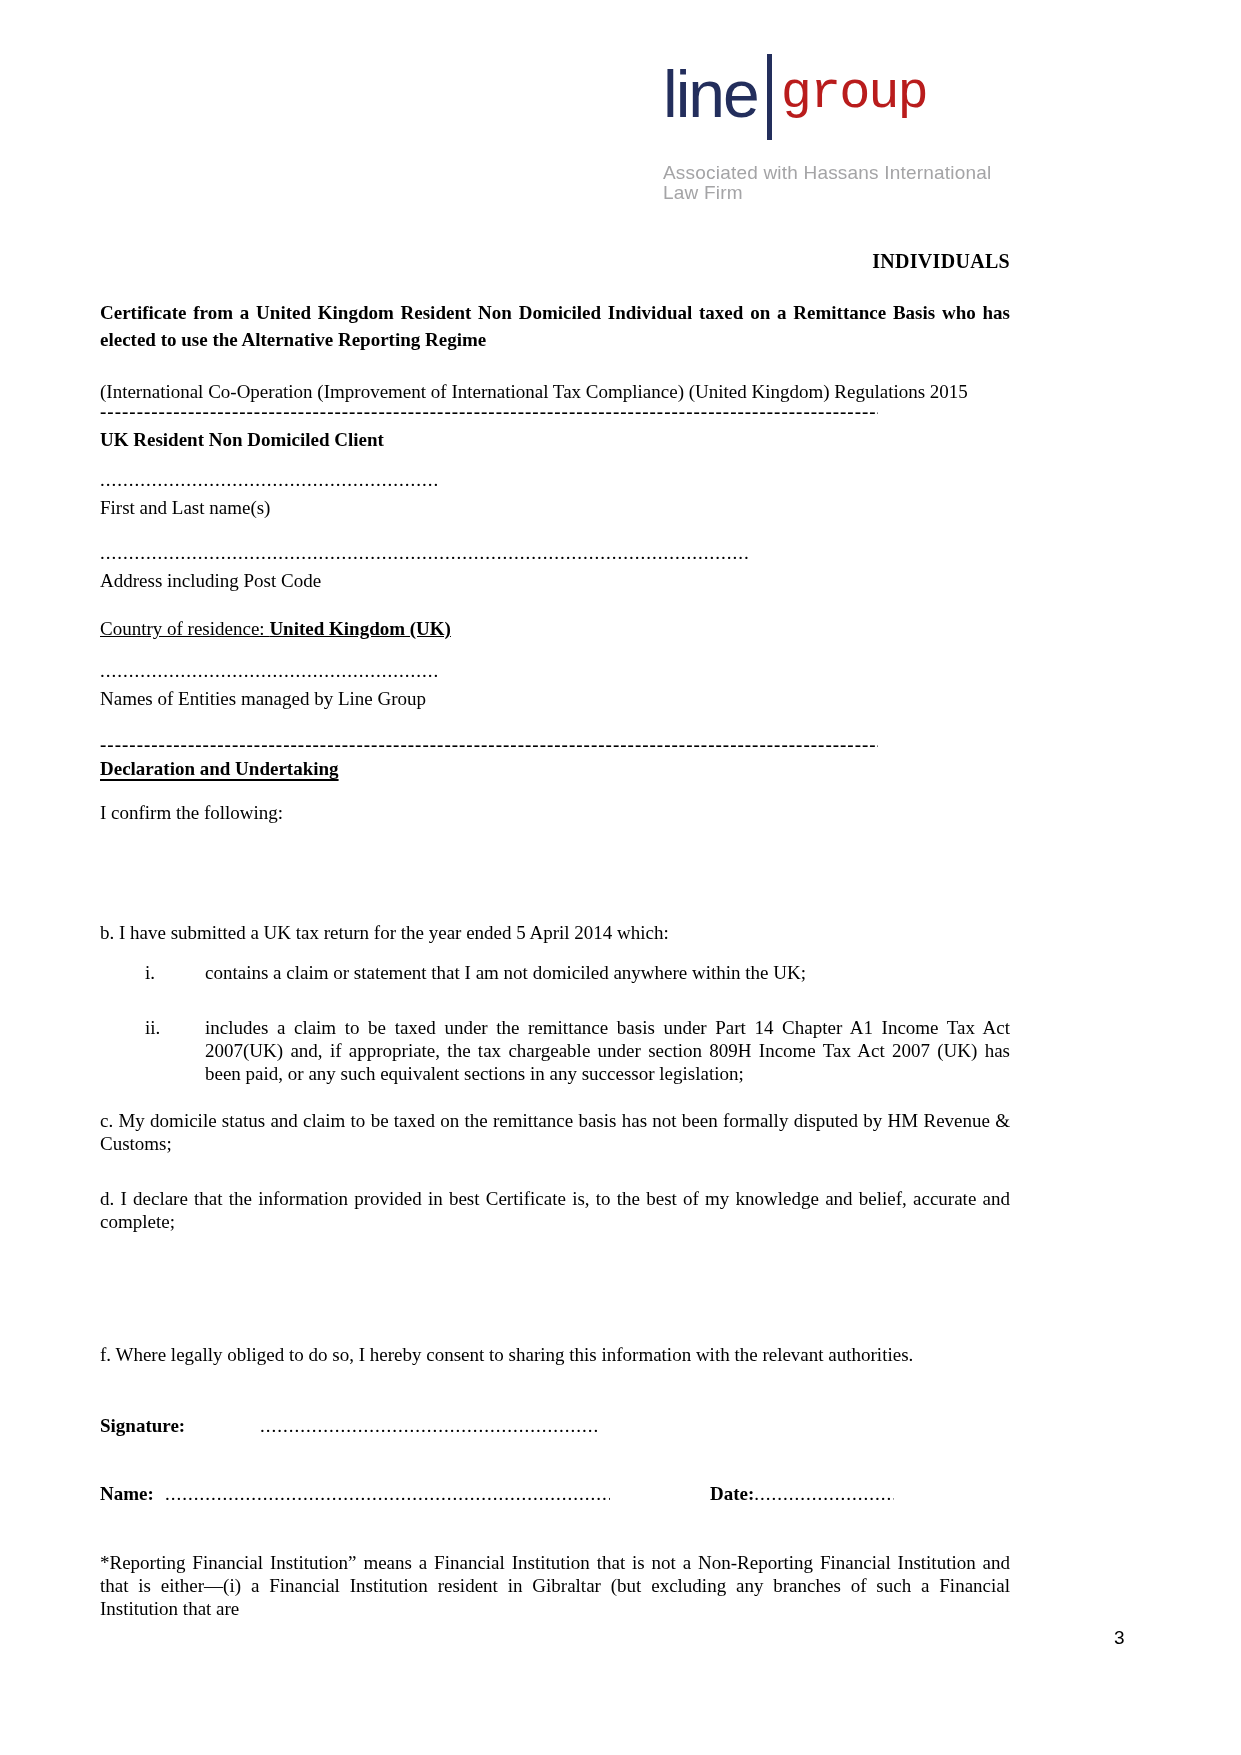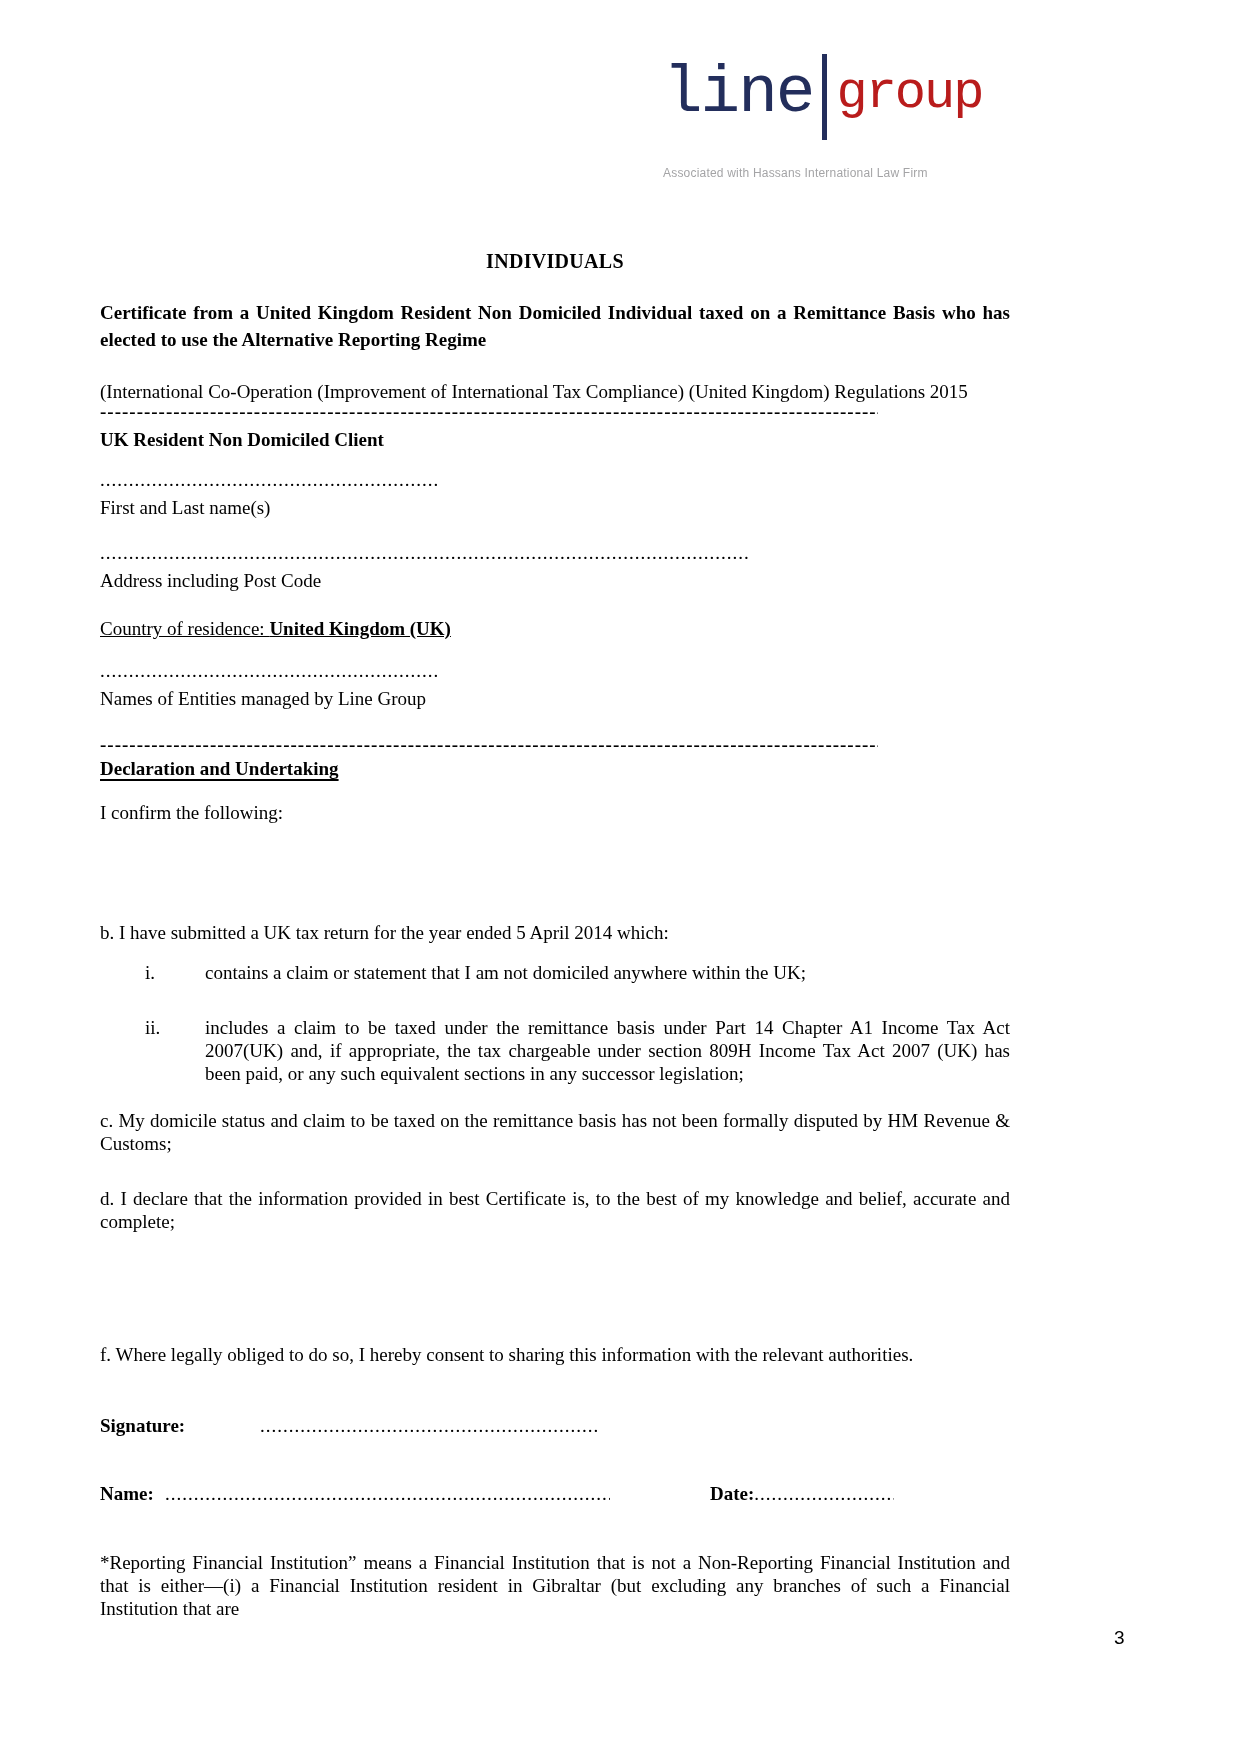--- a/index.html
+++ b/index.html
@@ -11,35 +11,35 @@
     font-family:"Liberation Serif","DejaVu Serif",serif;
     color:#000;
     font-size:19px;
     line-height:23px;
     overflow:hidden;
   }
   .abs{position:absolute;}
   
   .logo-row{display:flex;align-items:center;}
   .logo-word1{
-    font-family:Liberation Mono, monospace;
+    font-family:Liberation Sans, sans-serif;
     font-size:66px;letter-spacing:-2px;color:#232e5c;line-height:92px;
   }
   .logo-sep{width:5px;height:86px;background:#232e5c;margin:6px 9px 0 9px;}
   .logo-word2{
     font-family:Liberation Mono, monospace;
     font-size:52px;letter-spacing:-2px;color:#b91c1c;line-height:92px;
   }
   .tagline{
     font-family:"Liberation Sans",sans-serif;
-    font-size:12px;letter-spacing:.2px;color:#a4a4a6;line-height:20px;
+    font-size:19px;letter-spacing:.2px;color:#a4a4a6;line-height:20px;
   }
   
   .content-w{width:910px;left:100px;}
-  .title{font-weight:bold;font-size:20px;text-align:center;letter-spacing:.3px;}
+  .title{font-weight:bold;font-size:20px;text-align:right;letter-spacing:.3px;}
   .bold{font-weight:bold;}
   .heading{font-weight:bold;text-align:justify;line-height:27px;}
   .just{text-align:justify;}
   .dashes{
     font-weight:bold;overflow:hidden;white-space:nowrap;width:778px;
     letter-spacing:1px;line-height:18px;
   }
   .dots{
     overflow:hidden;white-space:nowrap;display:inline-block;
     letter-spacing:1px;vertical-align:baseline;line-height:23px;

